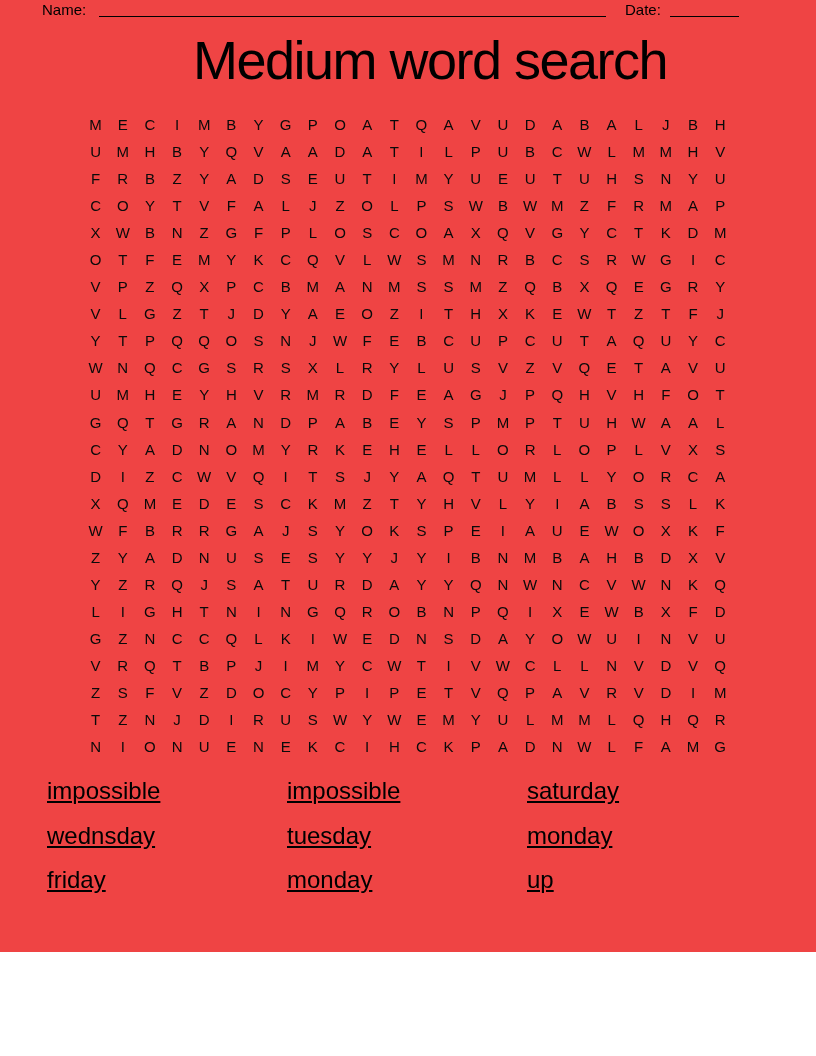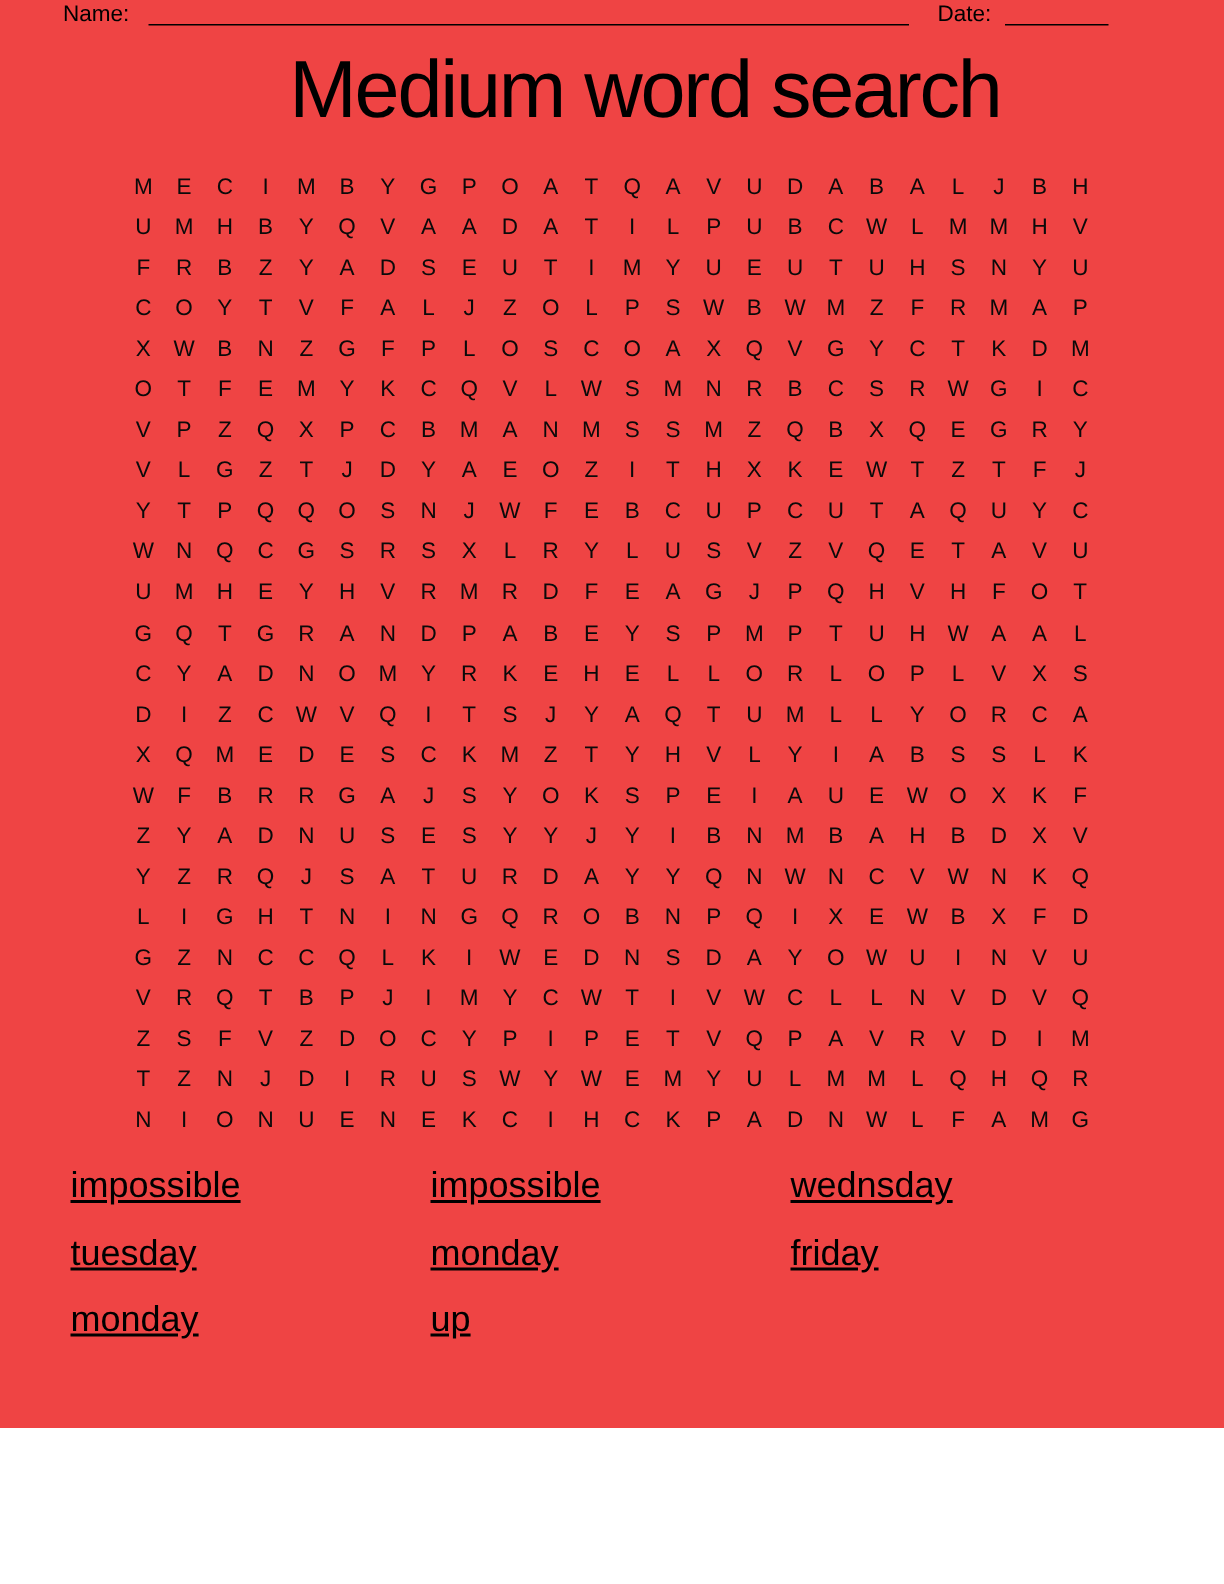--- a/index.html
+++ b/index.html
@@ -671,20 +671,21 @@
       <span class="cell">L</span>
       <span class="cell">F</span>
       <span class="cell">A</span>
       <span class="cell">M</span>
       <span class="cell">G</span>
     </div>
 
   <div class="words" id="word-list">
       <span class="word">impossible</span>
       <span class="word">impossible</span>
+      <span class="word">saturday</span>
       <span class="word">wednsday</span>
       <span class="word">tuesday</span>
       <span class="word">monday</span>
       <span class="word">friday</span>
       <span class="word">monday</span>
       <span class="word">up</span>
     </div>
 
 </div>
 

